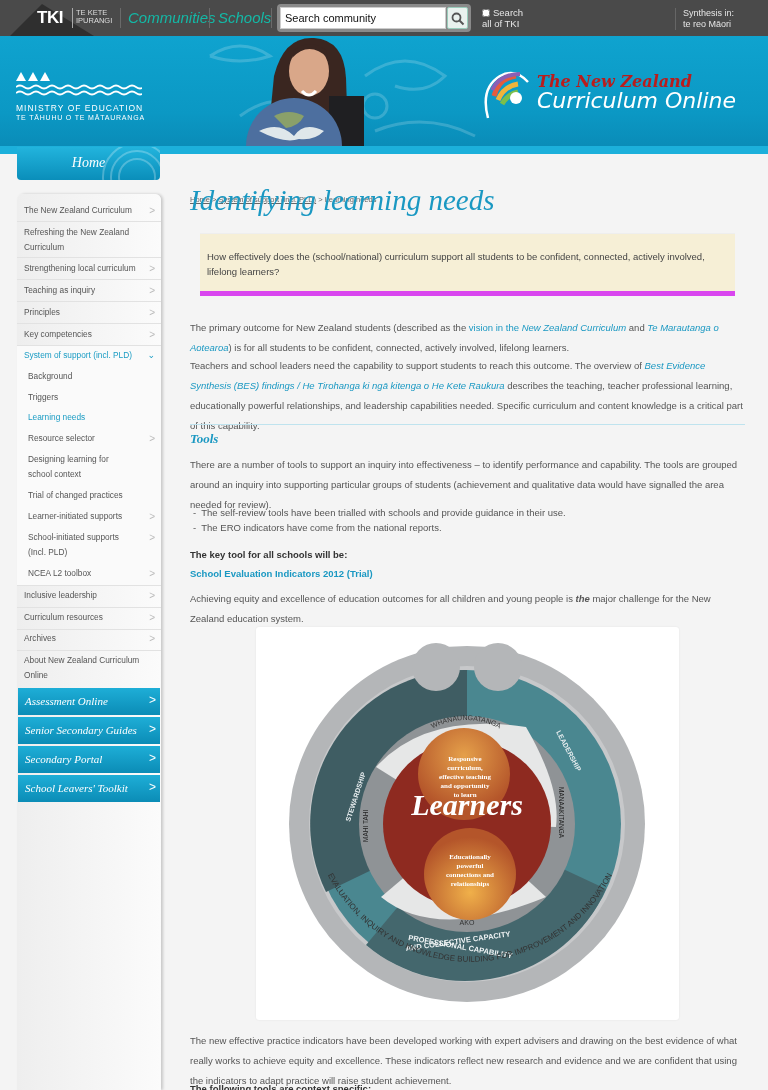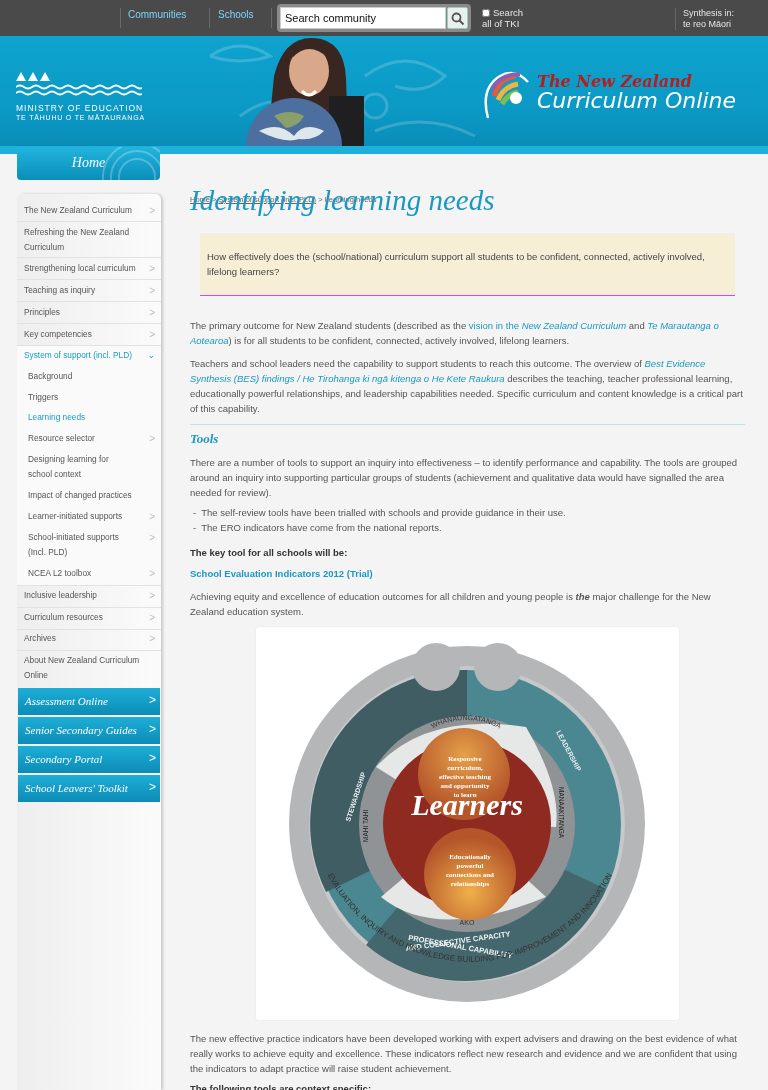--- a/index.html
+++ b/index.html
@@ -7,21 +7,21 @@
   body { font-family: "Liberation Sans", sans-serif; background: #f4f4f4; color: #444; position: relative; }
 
   
   .topbar { position: absolute; left: 0; top: 0; width: 768px; height: 36px; background: #4a4a4a; }
   .tki-logo { position: absolute; left: 0; top: 0; width: 118px; height: 36px; }
   .tki-mountain { position: absolute; left: 10px; top: 4px; width: 0; height: 0; border-left: 32px solid transparent; border-right: 52px solid transparent; border-bottom: 32px solid #2f2f2f; }
   .tki-text { position: absolute; left: 37px; top: 8px; color: #fff; font-weight: bold; font-size: 17px; letter-spacing: -0.5px; }
   .tki-sep { position: absolute; left: 72px; top: 8px; width: 1px; height: 20px; background: #aaa; }
   .tki-sub { position: absolute; left: 76px; top: 9px; color: #ddd; font-size: 7.5px; line-height: 8px; }
   .nav-sep { position: absolute; top: 8px; width: 1px; height: 20px; background: #6a6a6a; }
-  .top-link { position: absolute; top: 9px; color: #7dd3fc; font-size: 10px; text-decoration: none; }
+  .top-link { position: absolute; top: 9px; color: #14b8a6; font-size: 15px; text-decoration: none; font-style: italic; }
   .search-wrap { position: absolute; left: 277px; top: 4px; width: 194px; height: 28px; background: #8a8a8a; border-radius: 4px; padding: 3px; }
   .search-input { position: absolute; left: 3px; top: 3px; width: 166px; height: 22px; border: 1px solid #ccc; background: #fff; font-family: "Liberation Sans", sans-serif; font-size: 11px; padding: 2px 4px; color: #111; }
   .search-btn { position: absolute; left: 170px; top: 3px; width: 21px; height: 22px; background: #e9f1ee; border: 1px solid #9cb; border-radius: 2px; }
   .search-btn svg { position: absolute; left: 3px; top: 4px; }
   .search-all { position: absolute; left: 482px; top: 7px; color: #e6e6e6; font-size: 9.5px; line-height: 11px; }
   .search-all input { width: 8px; height: 8px; margin-right: 3px; vertical-align: -1px; }
   .nav-lang { position: absolute; left: 675px; top: 8px; color: #e6e6e6; font-size: 9px; line-height: 11px; border-left: 1px solid #666; padding-left: 7px; height: 22px; }
 
   
   .banner { position: absolute; left: 0; top: 36px; width: 768px; height: 110px; background: linear-gradient(#0fa3cf, #0b98c4 70%, #0a8cb8); overflow: hidden; }
@@ -47,36 +47,45 @@
   .side-item.active { color: #1a9cc4; }
   .side-item .chev { position: absolute; right: 6px; color: #bbb; font-size: 10px; }
   .side-item.active .chev { color: #1a9cc4; }
   .side-portal { position: absolute; left: 18px; width: 142px; height: 27px; background: linear-gradient(#1eaed7, #0b8cb6); color: #fff; font-family: "Liberation Serif", serif; font-style: italic; font-size: 11px; padding: 7px 0 0 7px; }
   .side-portal .chev { position: absolute; right: 4px; top: 5px; font-style: normal; font-family: "Liberation Sans", sans-serif; font-size: 12px; }
 
   
   .breadcrumb { position: absolute; left: 190px; top: 175px; font-size: 7.5px; color: #666; margin-top: 20px; }
   .breadcrumb a { color: #666; text-decoration: underline; }
   .page-title { position: absolute; left: 190px; top: 184px; font-family: "Liberation Serif", serif; font-style: italic; font-size: 29px; color: #1a98c2; font-weight: normal; }
-  .callout { position: absolute; left: 200px; top: 233px; width: 535px; height: 63px; background: #f6efd6; border-top: 1px solid #eee; border-bottom: 1px solid #d946ef; font-size: 9.5px; line-height: 15px; color: #444; padding: 15px 7px 0 7px; }
-  .para { position: absolute; left: 190px; width: 555px; font-size: 9.5px; line-height: 15px; color: #555; }
+  .callout { position: absolute; left: 200px; top: 233px; width: 535px; height: 63px; background: #f6efd6; border-top: 1px solid #eee; border-bottom: 5px solid #d946ef; font-size: 9.5px; line-height: 15px; color: #444; padding: 15px 7px 0 7px; }
+  .para { position: absolute; left: 190px; width: 555px; font-size: 9.5px; line-height: 20px; color: #555; }
   .para a { color: #1a98c2; text-decoration: none; }
   .para a.it { font-style: italic; }
   .divider { position: absolute; left: 190px; top: 424px; width: 555px; height: 1px; background: #bfe3ee; }
   .h2 { position: absolute; left: 190px; top: 431px; font-family: "Liberation Serif", serif; font-style: italic; font-size: 13px; color: #1a98c2; }
   .bullet { position: absolute; left: 193px; font-size: 9.5px; color: #555; }
   .bold { font-weight: bold; color: #333; }
   .bold-link { position: absolute; left: 190px; top: 568px; font-size: 9.5px; font-weight: bold; color: #1a98c2; text-decoration: none; }
   .figure { position: absolute; left: 256px; top: 627px; width: 423px; height: 393px; background: #fff; border-radius: 3px; box-shadow: 0 0 2px rgba(0,0,0,0.08); }
   .cut-line { position: absolute; left: 190px; top: 1083px; font-size: 9.5px; font-weight: bold; color: #333; }
 </style>
 </head>
 <body>
 
 <div class="topbar">
+  <a class="tki-logo">
+    <span class="tki-mountain"></span>
+    <span class="tki-text">TKI</span>
+    <span class="tki-sep"></span>
+    <span class="tki-sub">
+      <span>TE KETE</span><br>
+      <span>IPURANGI</span>
+    </span>
+  </a>
   <span class="nav-sep" style="left:120px"></span>
   <a class="top-link" style="left:128px">Communities</a>
   <span class="nav-sep" style="left:209px"></span>
   <a class="top-link" style="left:218px">Schools</a>
   <span class="nav-sep" style="left:271px"></span>
   <div class="search-wrap">
     <input class="search-input" type="text" value="Search community" style="">
     <button class="search-btn">
       <svg width="14" height="14" viewBox="0 0 14 14">
           <circle cx="5.5" cy="5.5" r="4" fill="none" stroke="#555" stroke-width="1.8"></circle>
@@ -162,21 +171,21 @@
 <a class="side-item" style="top:280px;height:22px;padding-top:3px"><span>Teaching as inquiry</span><span class="chev" style="top:3px">&gt;</span></a>
 <a class="side-item" style="top:302px;height:22px;padding-top:3px"><span>Principles</span><span class="chev" style="top:3px">&gt;</span></a>
 <a class="side-item" style="top:324px;height:22px;padding-top:3px"><span>Key competencies</span><span class="chev" style="top:3px">&gt;</span></a>
 <a class="side-item active" style="top:346px;height:20px;padding-top:2px;border-bottom:none;background:#fafafa"><span>System of support (incl. PLD)</span><span class="chev" style="top:2px;font-size:9px">⌄</span></a>
 
 <a class="side-item sub" style="top:366px;height:22px;padding-top:3px"><span>Background</span></a>
 <a class="side-item sub" style="top:388px;height:21px;padding-top:2px"><span>Triggers</span></a>
 <a class="side-item sub active" style="top:409px;height:21px;padding-top:1px"><span>Learning needs</span></a>
 <a class="side-item sub" style="top:430px;height:21px;padding-top:1px"><span>Resource selector</span><span class="chev" style="top:1px">&gt;</span></a>
 <a class="side-item sub" style="top:451px;height:36px;padding-top:1px;padding-right:40px"><span>Designing learning for school context</span></a>
-<a class="side-item sub" style="top:487px;height:21px;padding-top:1px"><span>Impact of changed practices</span></a>
+<a class="side-item sub" style="top:487px;height:21px;padding-top:1px"><span>Trial of changed practices</span></a>
 <a class="side-item sub" style="top:508px;height:21px;padding-top:1px"><span>Learner-initiated supports</span><span class="chev" style="top:1px">&gt;</span></a>
 <a class="side-item sub" style="top:529px;height:36px;padding-top:1px;padding-right:30px"><span>School-initiated supports (Incl. PLD)</span><span class="chev" style="top:1px">&gt;</span></a>
 <a class="side-item sub" style="top:565px;height:21px;padding-top:1px;border-bottom:1px solid #e2e2e2"><span>NCEA L2 toolbox</span><span class="chev" style="top:1px">&gt;</span></a>
 
 <a class="side-item" style="top:586px;height:22px;padding-top:2px"><span>Inclusive leadership</span><span class="chev" style="top:2px">&gt;</span></a>
 <a class="side-item" style="top:608px;height:22px;padding-top:2px"><span>Curriculum resources</span><span class="chev" style="top:2px">&gt;</span></a>
 <a class="side-item" style="top:630px;height:21px;padding-top:1px"><span>Archives</span><span class="chev" style="top:1px">&gt;</span></a>
 <a class="side-item" style="top:651px;height:36px;padding-top:2px;border-bottom:none"><span>About New Zealand Curriculum Online</span></a>
 
 <a class="side-portal" style="top:688px"><span>Assessment Online</span><span class="chev">&gt;</span></a>

